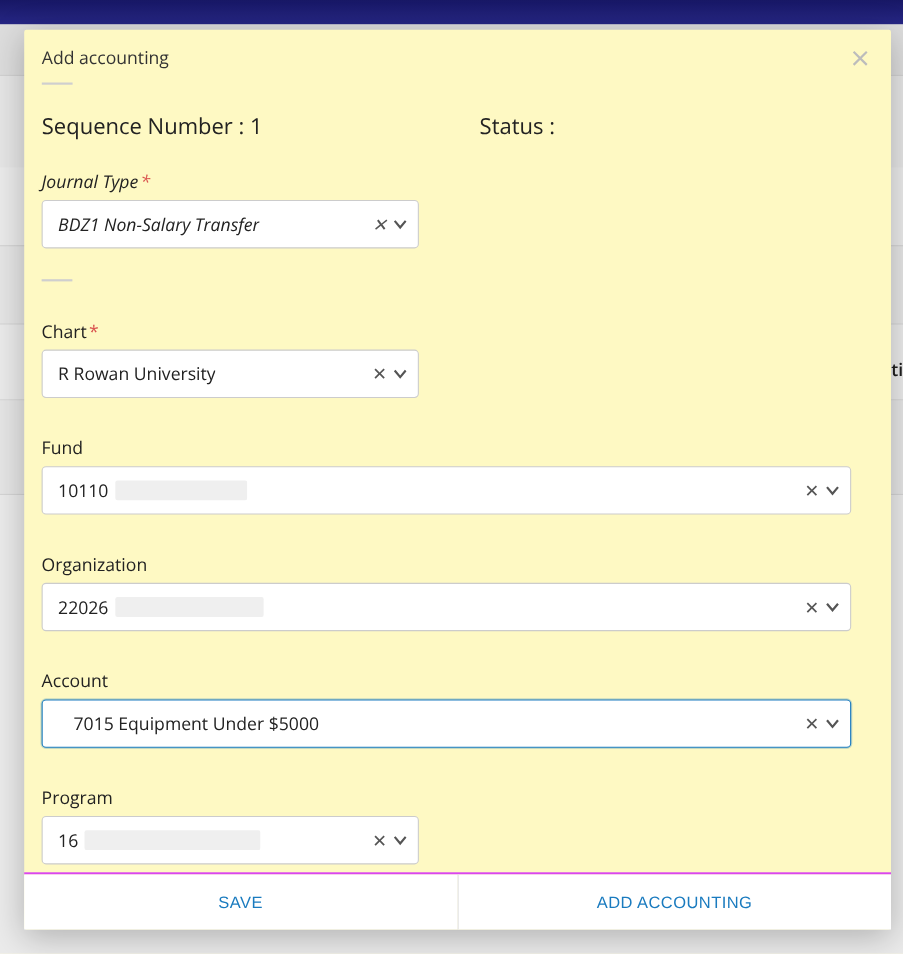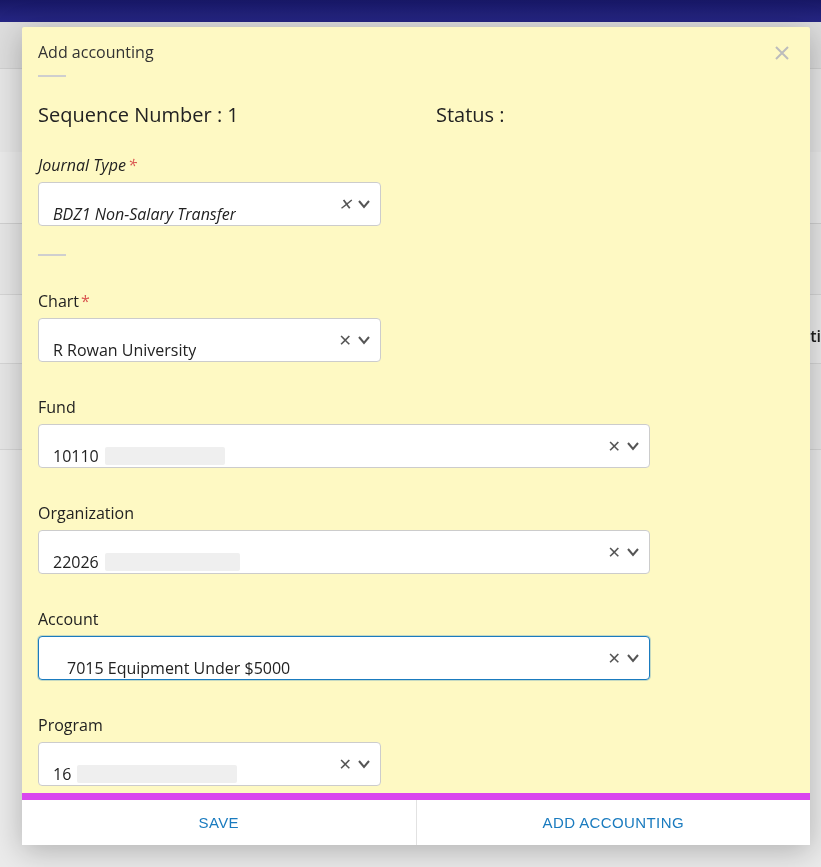--- a/index.html
+++ b/index.html
@@ -62,44 +62,44 @@
   .field-label { font-size: 16px; color: #222; margin-bottom: 6px; display: block; }
   .req { color: #d9534f; margin-left: 2px; }
 
   .divider-short {
     width: 28px; height: 2px; background: #cfcfcf; margin-top: 28px;
   }
 
   .select {
     position: relative;
     border: 1px solid #ccc; border-radius: 4px;
-    height: 44px; display: flex; align-items: flex-end;
+    height: 44px; display: flex; align-items: center;
     padding: 0 60px 0 14px; font-size: 16px; color: #222;
     background: #fff;
   }
   .select.narrow { width: 343px; }
-  .select.wide   { width: 612px; }
+  .select.wide   { width: 736px; }
   .select.focused { border-color: #1a7bbf; box-shadow: 0 0 0 1px rgba(26,123,191,0.25); padding-left: 28px; }
   .select .value { white-space: nowrap; overflow: hidden; text-overflow: ellipsis; display:flex; align-items:center; }
   .select .redact {
     display:inline-block; background:#efefef; height:18px; border-radius:2px; margin-left:6px;
   }
   .select .redact.w120 { width:120px; }
   .select .redact.w135 { width:135px; }
   .select .redact.w160 { width:160px; }
 
   .select .icons {
     position: absolute; right: 10px; top: 0; bottom: 0; display:flex; align-items:center; gap:6px;
     color:#555;
   }
   .select .icons svg { width:12px; height:12px; }
   .select .x { font-size: 16px; color: #555; cursor: pointer; line-height:1; }
 
   .footer {
-    height: 52px; border-top: 7px solid #d946ef; display:flex;
+    height: 52px; border-top: 2px solid #d946ef; display:flex;
   }
   .footer button {
     flex:1; background:#fff; border:none; font-size:15px; letter-spacing:0.4px;
     color:#1a7bbf; cursor:pointer; text-transform: uppercase;
   }
   .footer button + button { border-left: 1px solid #e2e2e2; }
 </style>
 </head>
 <body>
 

